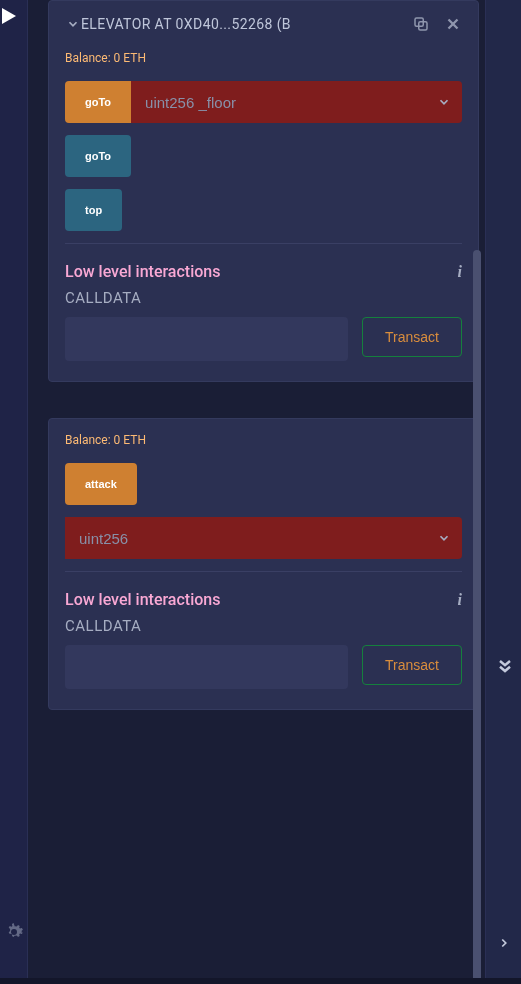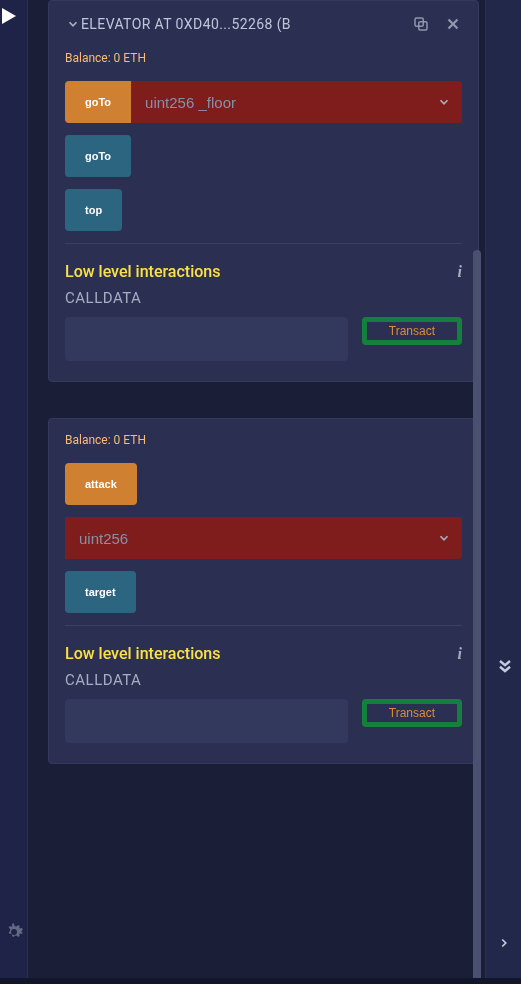--- a/index.html
+++ b/index.html
@@ -120,43 +120,43 @@
     font-size: 14px;
     color: #9098af;
     margin: 4px 0 16px 12px;
   }
   .return-line em { font-style: italic; color: #9aa2b8; }
   .divider { border: none; border-top: 1px solid #3a3f64; margin: 6px 0 18px 0; }
   .lowlevel-header {
     display: flex; align-items: center; justify-content: space-between;
     margin-bottom: 8px;
   }
-  .lowlevel-title { color: #fde047; font-size: 16px; font-weight: 500; }
+  .lowlevel-title { color: #f9a8d4; font-size: 16px; font-weight: 500; }
   .info-icon { font-family: Georgia, serif; font-style: italic; font-weight: 700; color: #a6adc2; font-size: 16px; cursor: pointer; }
   .calldata-label { color: #a6adc2; font-size: 15px; letter-spacing: 0.5px; margin-bottom: 10px; }
   .calldata-row { display: flex; gap: 14px; align-items: stretch; }
   .calldata-input {
     flex: 1;
     background: #33385d;
     border: none;
     border-radius: 4px;
     height: 44px;
     outline: none;
     color: #bfc6da;
     padding: 0 12px;
     font-size: 14px;
   }
   .transact-btn {
     background: transparent;
-    border: 5px solid #15803d;
+    border: 1px solid #15803d;
     color: #d98d3d;
     border-radius: 4px;
     padding: 0 22px;
-    height: 28px;
-    font-size: 12px;
+    height: 40px;
+    font-size: 14px;
     cursor: pointer;
   }
   .right-rail {
     position: absolute;
     right: 0; top: 0;
     width: 36px; height: 100%;
     background: #222849;
     border-left: 1px solid #2a2f55;
   }
   .scroll-thumb {
@@ -280,23 +280,20 @@
       <div class="fn-input-wrap">
         <input class="fn-input" placeholder="uint256" style="">
         <span class="expand-btn">
           <svg width="14" height="14" viewBox="0 0 24 24" fill="none" stroke="currentColor" stroke-width="3">
               <polyline points="6 9 12 15 18 9"></polyline>
             </svg>
         </span>
       </div>
     </div>
 
-    <div class="fn-row">
-      <button class="fn-btn blue">target</button>
-    </div>
 
     <hr class="divider">
 
     <div class="lowlevel-header">
       <span class="lowlevel-title">Low level interactions</span>
       <span class="info-icon">i</span>
     </div>
     <div class="calldata-label">CALLDATA</div>
     <div class="calldata-row">
       <input class="calldata-input" style="">

